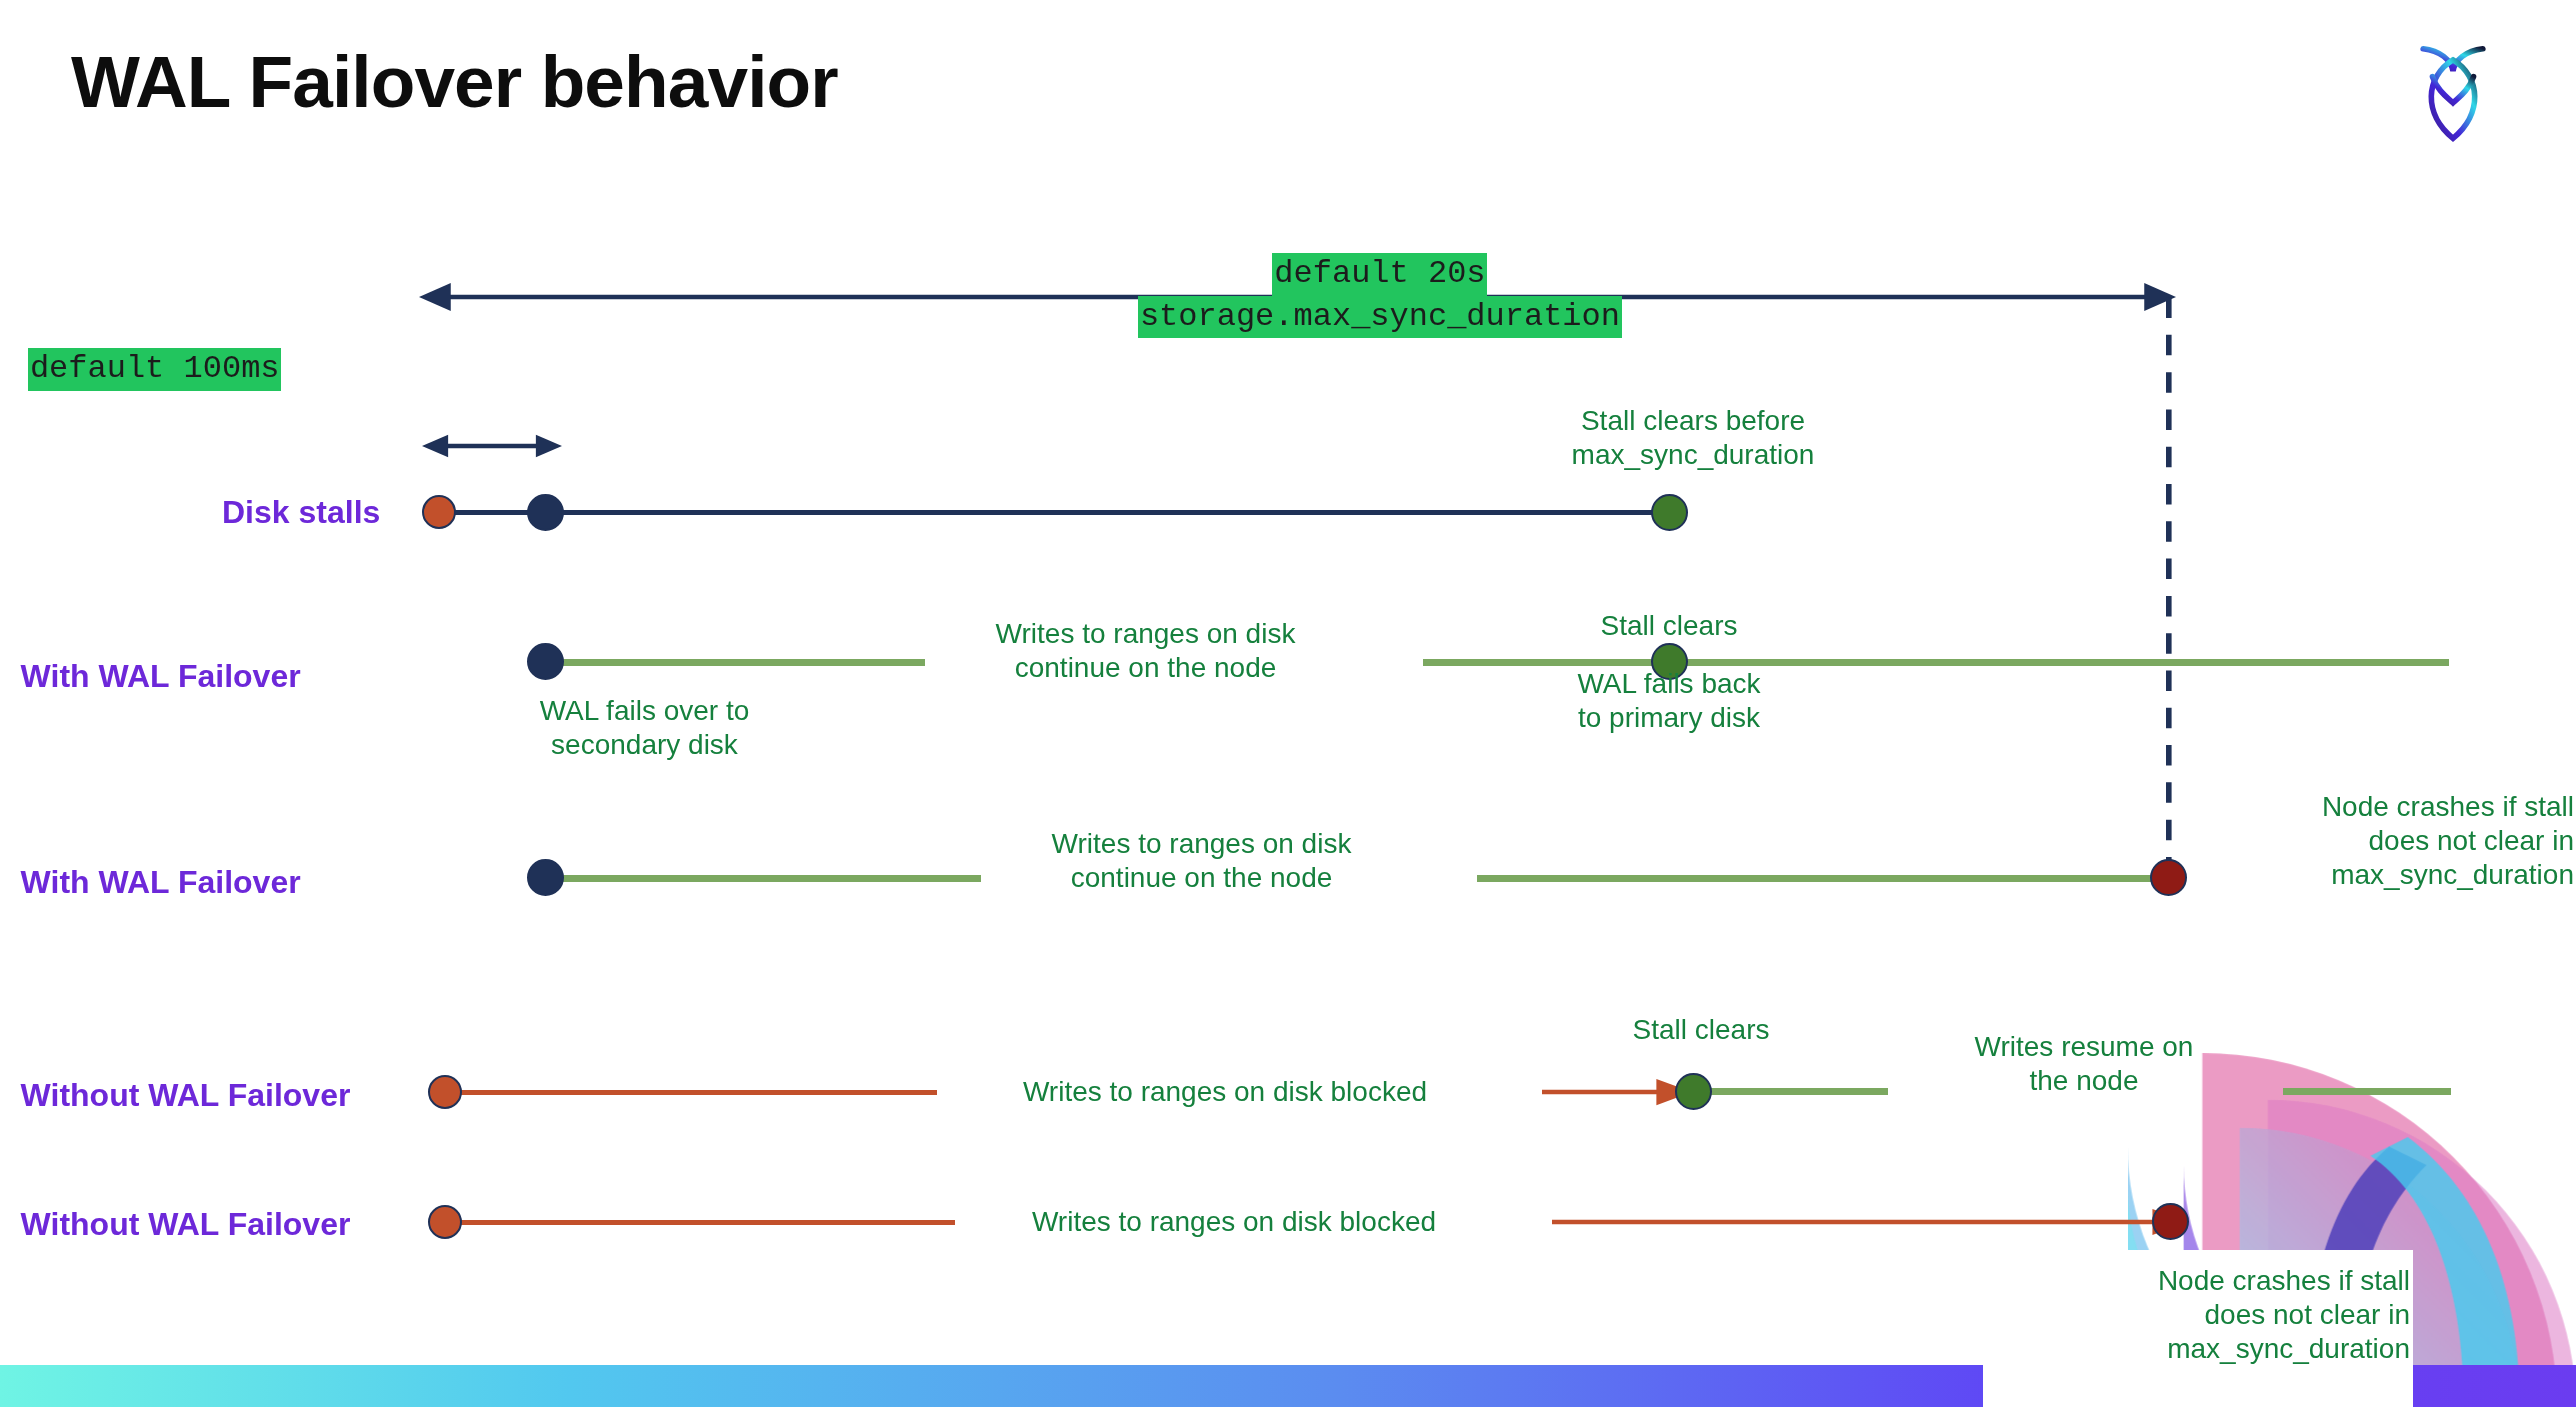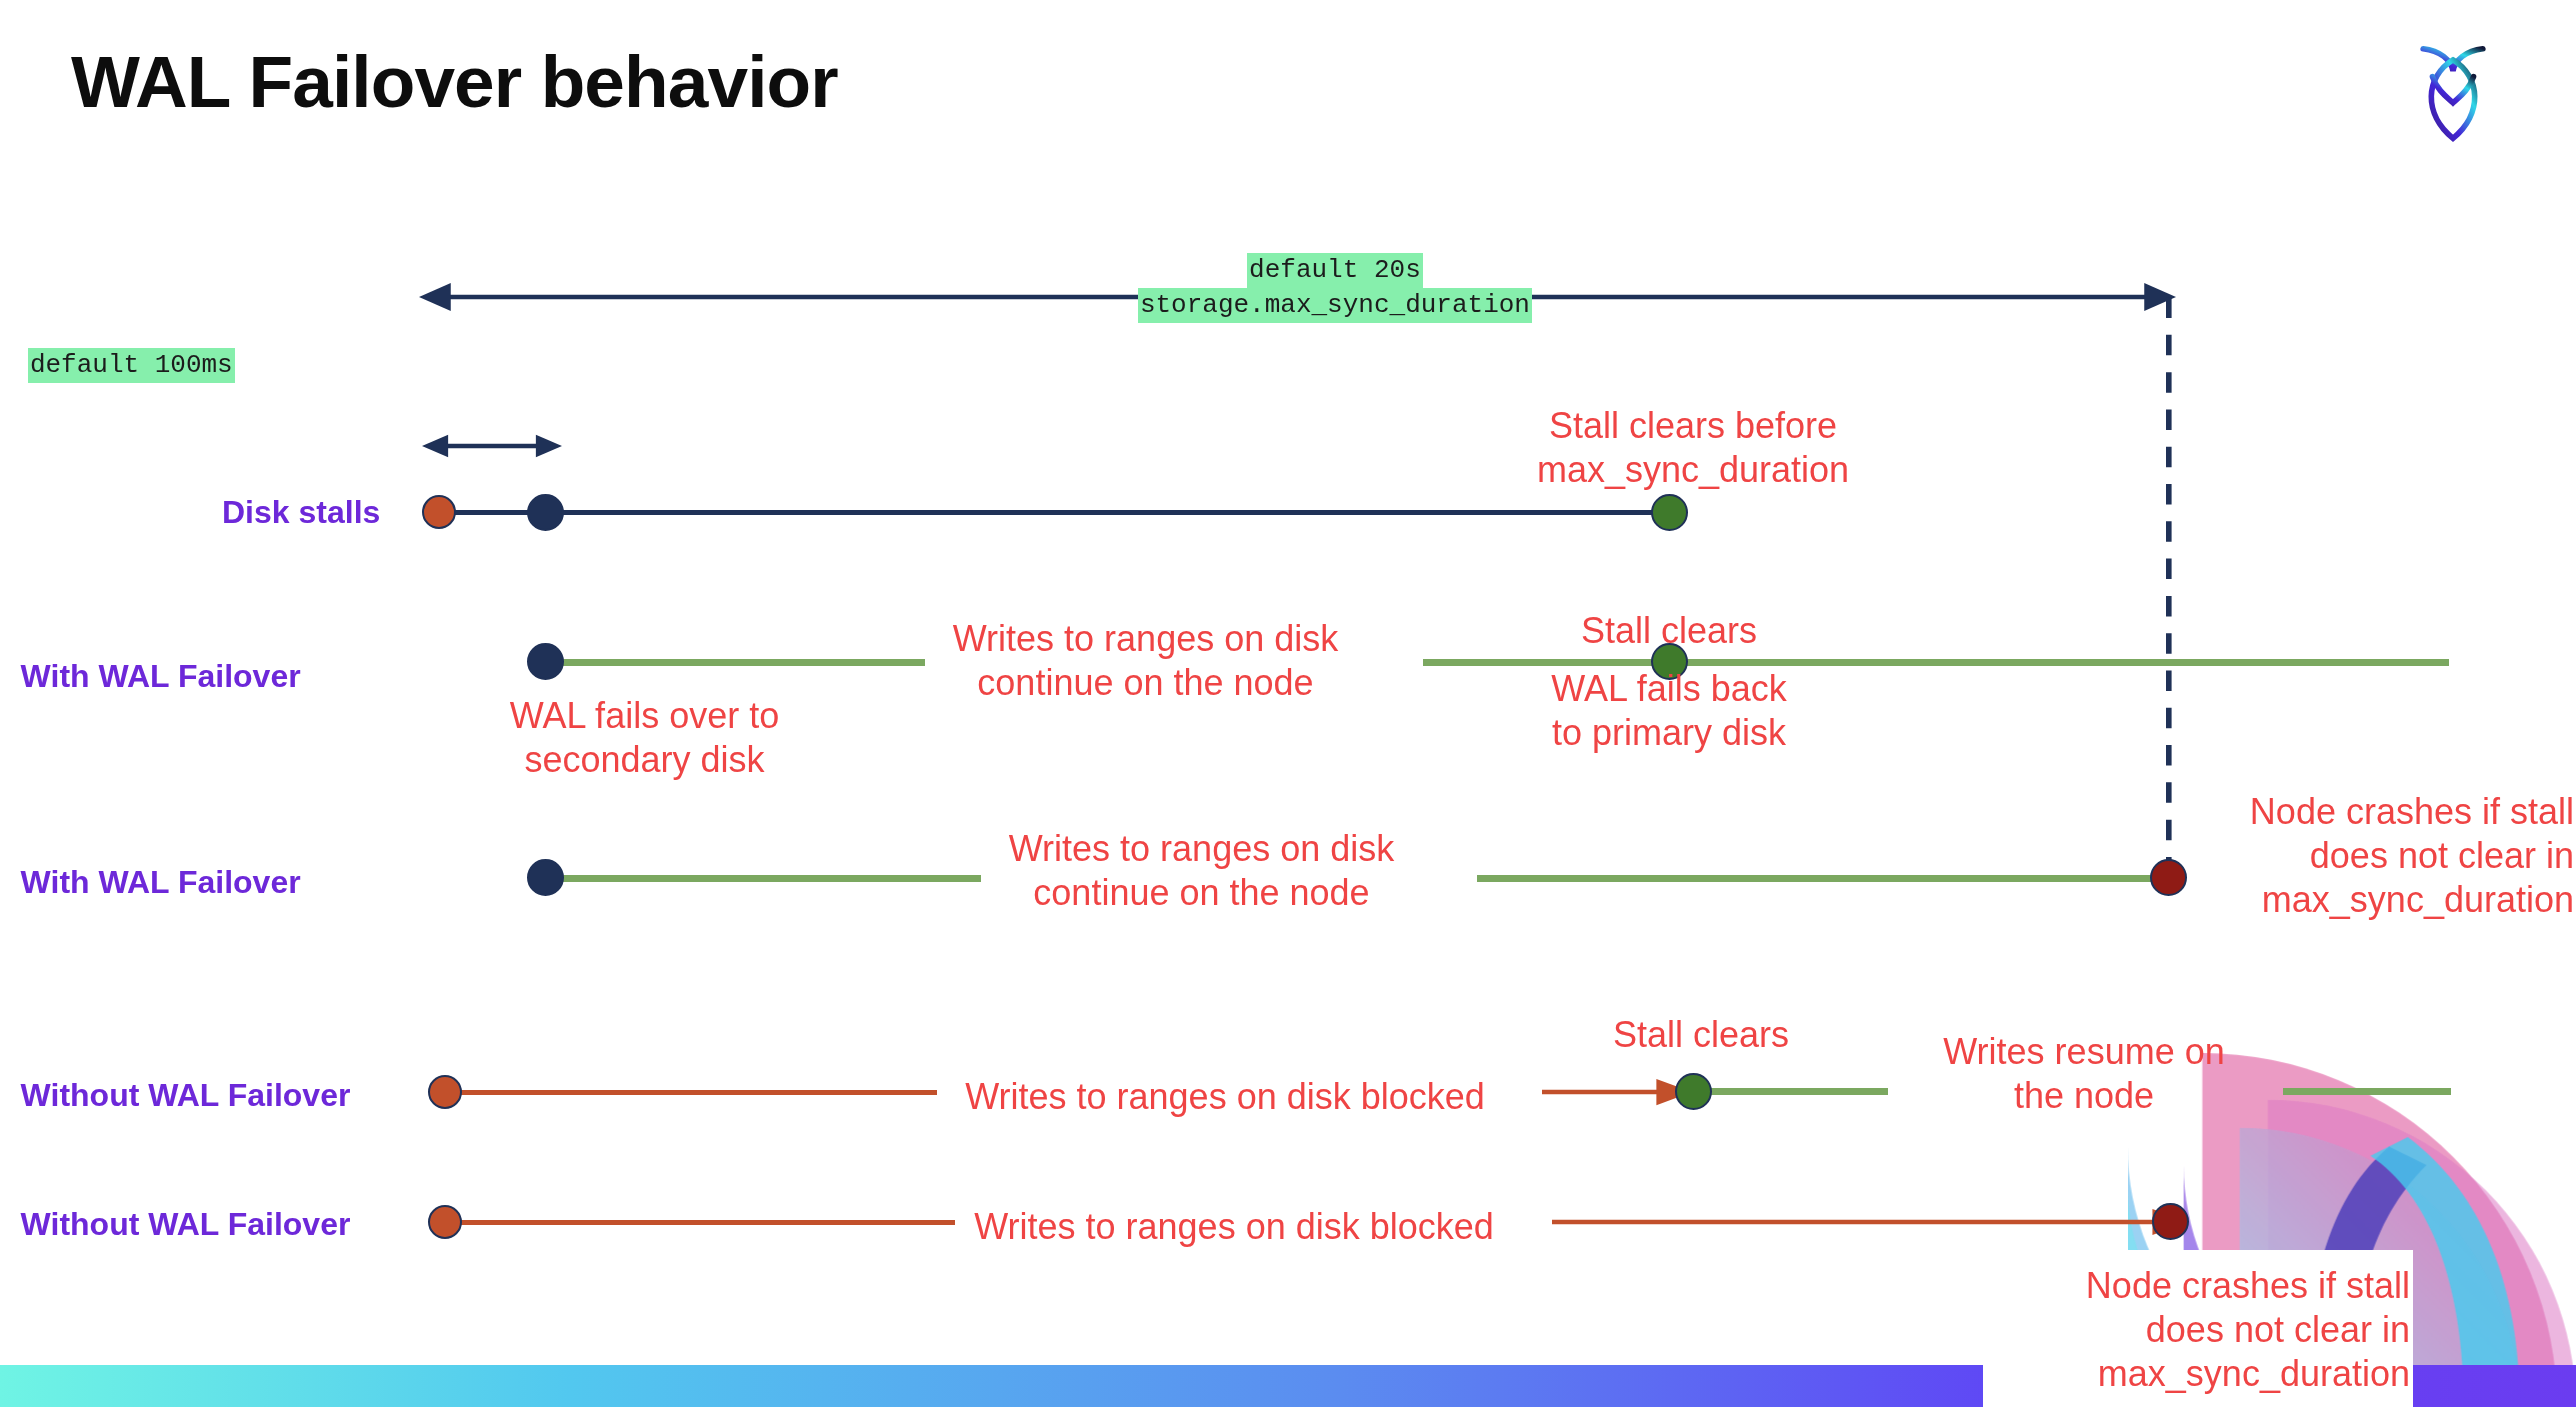--- a/index.html
+++ b/index.html
@@ -9,24 +9,24 @@
   
   #title{left:64px;top:45px;font-size:73px;font-weight:bold;letter-spacing:-0.9px;line-height:1;margin-left:7px;}
   
   #logo{left:2397px;top:28px;width:112px;height:131px;}
   
   #deco{right:0;bottom:0;width:710px;height:523px;overflow:hidden;pointer-events:none;}
   
   #bottombar{left:0;bottom:0;width:2576px;height:43px;
       background:linear-gradient(90deg,#6ff4e4 0%,#52c8ef 22%,#5b8cf0 52%,#5f46f5 78%,#6b3cf0 100%);}
   
-  .mono{font-family:"Liberation Mono","DejaVu Sans Mono",monospace;font-size:26px;
-        background:#86efac;color:#1c1c1c;white-space:pre;line-height:1.28;display:inline-block;padding:0.9px 1.9px;}
+  .mono{font-family:"Liberation Mono","DejaVu Sans Mono",monospace;font-size:32px;
+        background:#22c55e;color:#1c1c1c;white-space:pre;line-height:1.28;display:inline-block;padding:0.9px 1.9px;}
   .rowlabel{font-size:32px;color:#6d28d9;white-space:nowrap;font-weight:bold;}
-  .note{font-size:36px;line-height:1.22;color:#ef4444;text-align:center;}
+  .note{font-size:28px;line-height:1.22;color:#15803d;text-align:center;}
   .note.left{text-align:right;}
   .line{height:4.7px;}
   .line.navy{background:#1f3157;}
   .line.green{background:#79a css;}
   .line.green{background:#7ba860;height:6.5px;}
   .line.red{background:#c2502b;height:4.7px;}
   .dot{border-radius:50%;box-sizing:border-box;border:2.8px solid #1f3157;}
   .dot.red{background:#c2502b;}
   .dot.darkred{background:#8f1b15;}
   .dot.navy{background:#1f3157;border-color:#1f3157;}

